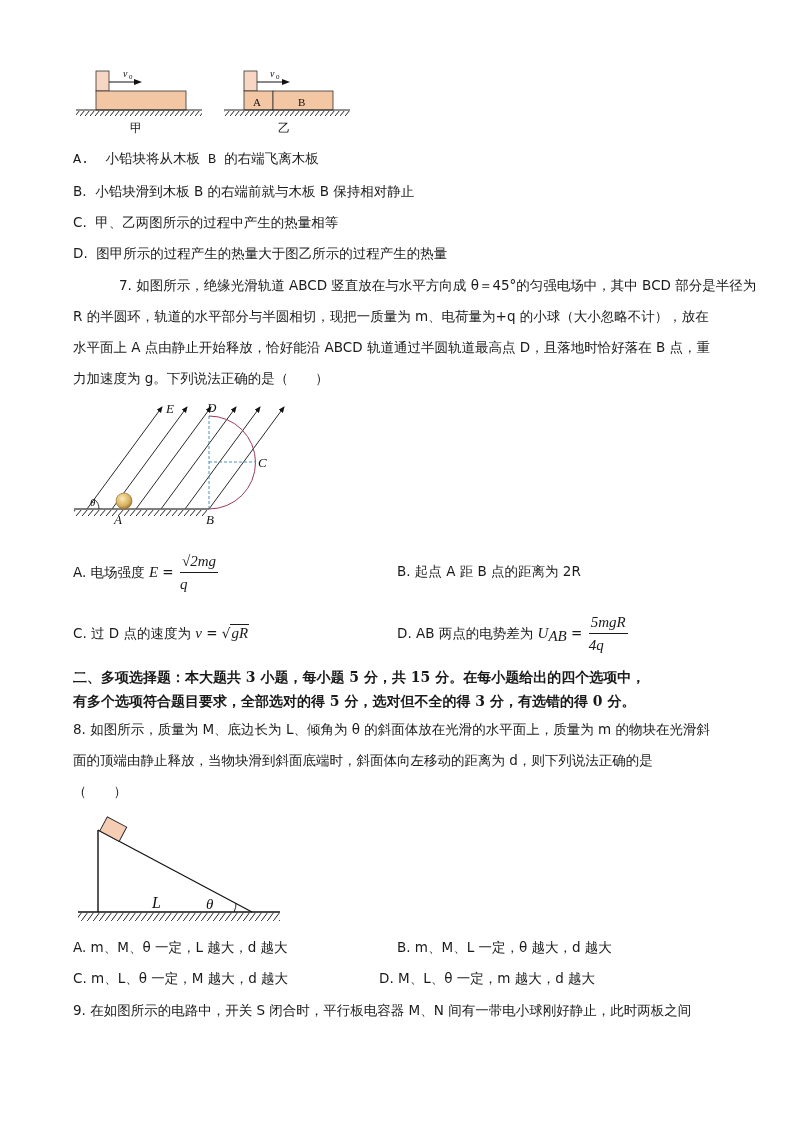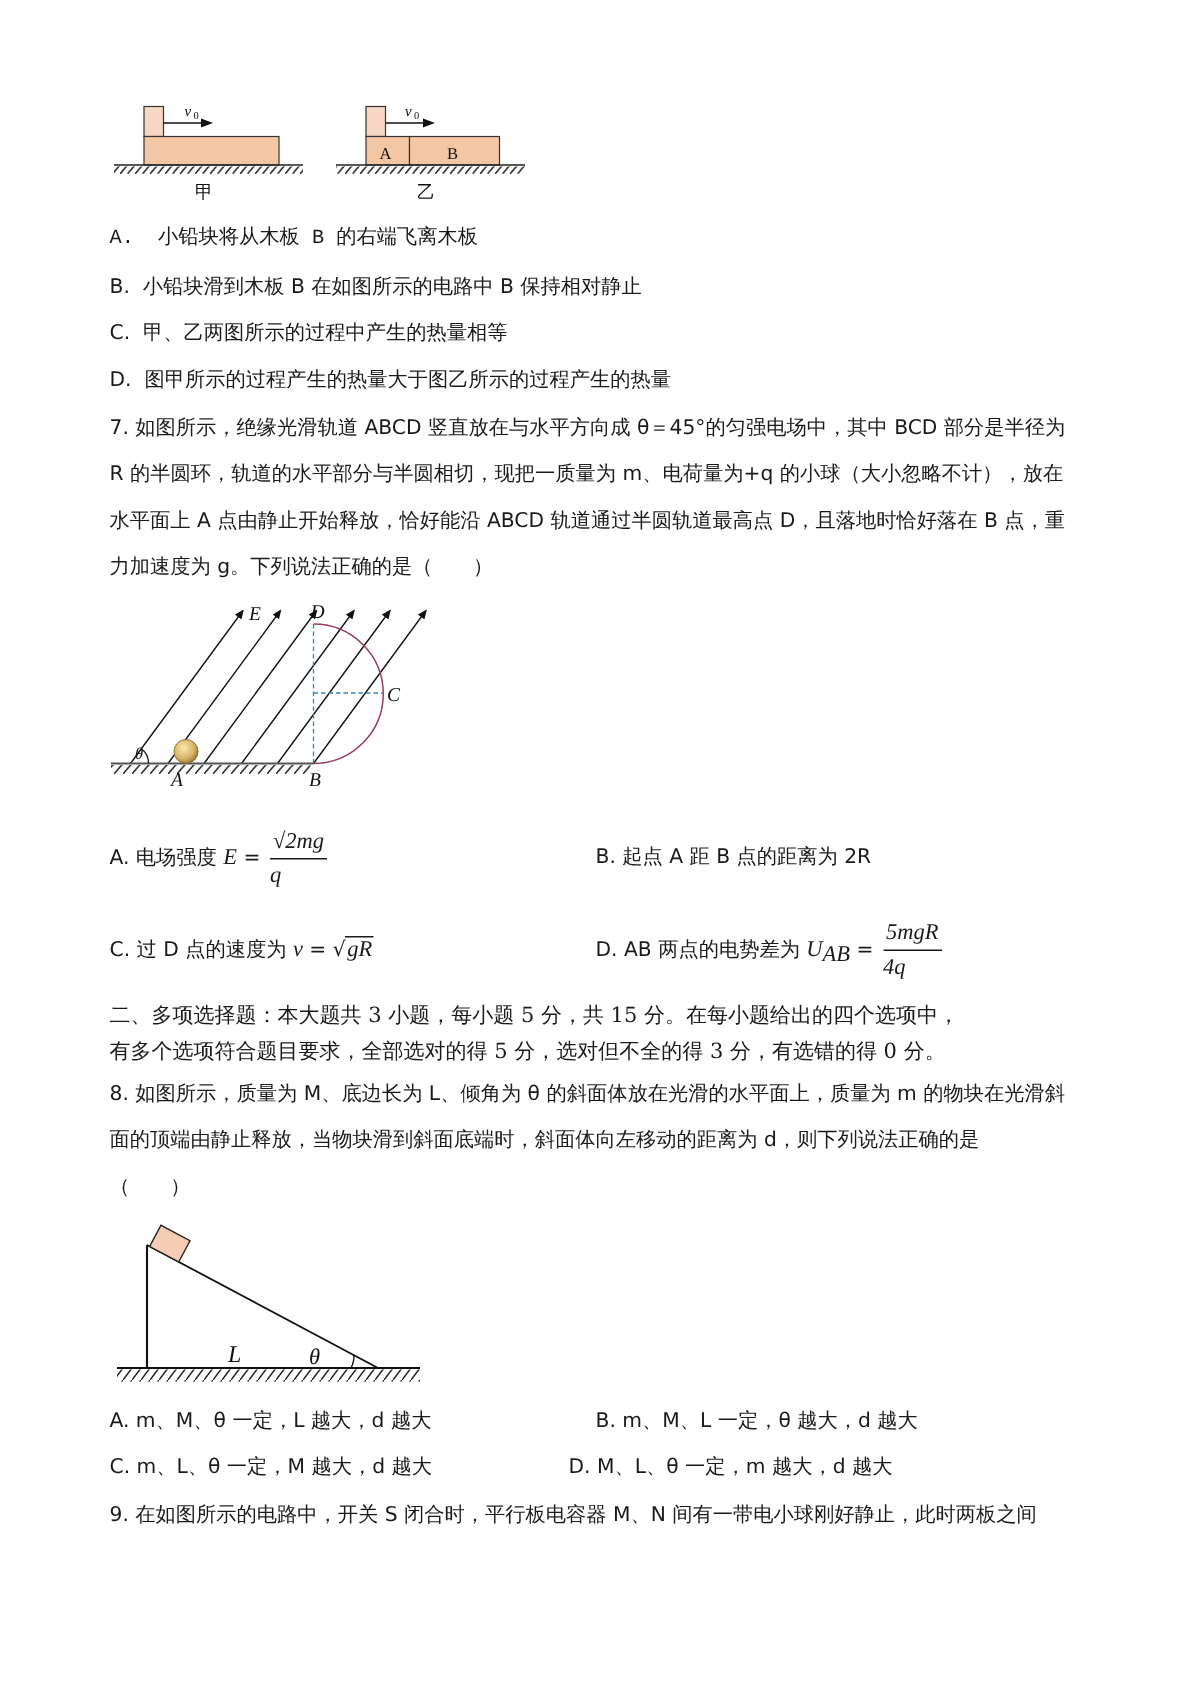--- a/index.html
+++ b/index.html
@@ -1,19 +1,19 @@
 <!DOCTYPE html>
 <html><head>
 <meta charset="utf-8">
 <style>
   html, body { margin: 0; padding: 0; background: #ffffff; }
   body { width: 794px; height: 1123px; position: relative; overflow: hidden;
          font-family: "DejaVu Sans", "Liberation Sans", sans-serif; color: #1a1a1a; }
   .line { position: absolute; left: 73px; font-size: 13.5px; line-height: 18px; white-space: nowrap; }
-  .bold { font-weight: normal; font-family: "DejaVu Serif", "Liberation Serif", serif; font-size: 14px; }
+  .bold { font-weight: bold; font-family: "DejaVu Serif", "Liberation Serif", serif; font-size: 14px; }
   i, .it { font-family: "Liberation Serif", "DejaVu Serif", serif; font-style: italic; font-size: 15px; }
   .frac { display: inline-block; vertical-align: middle; text-align: left; margin: 0 2px; }
   .frac .num { display: block; border-bottom: 1px solid #1a1a1a; padding: 0 2px 1px 2px; }
   .frac .den { display: block; padding-top: 1px; }
   .sqrt { display: inline-block; }
   .sqrt .rad { border-top: 1px solid #1a1a1a; padding: 0 1px; margin-top: 24px; }
   sub { font-size: 9px; }
   svg { position: absolute; }
 </style>
 </head>
@@ -51,30 +51,30 @@
     <line x1="154" y1="48" x2="280" y2="48" stroke="#222" stroke-width="1"></line>
     <rect x="154" y="49" width="126" height="5" fill="url(#hatch)"></rect>
     <text x="208" y="70" font-size="12" fill="#111">乙</text>
   </g>
 </svg>
 
 <div class="line" style="top:151px;font-family:Liberation Mono, monospace;">
   <span>A.</span>&nbsp; <span>小铅块将从木板 B 的右端飞离木板</span>
 </div>
 <div class="line" style="top:182px;">
-  <span>B.</span>&nbsp; <span>小铅块滑到木板 B 在如图所示的电路中 B 保持相对静止</span>
+  <span>B.</span>&nbsp; <span>小铅块滑到木板 B 的右端前就与木板 B 保持相对静止</span>
 </div>
 <div class="line" style="top:213px;">
   <span>C.</span>&nbsp; <span>甲、乙两图所示的过程中产生的热量相等</span>
 </div>
 <div class="line" style="top:244px;">
   <span>D.</span>&nbsp; <span>图甲所示的过程产生的热量大于图乙所示的过程产生的热量</span>
 </div>
 
-<div class="line" style="top:276px;">7. 如图所示，绝缘光滑轨道 ABCD 竖直放在与水平方向成 θ＝45°的匀强电场中，其中 BCD 部分是半径为</div>
+<div class="line" style="top:276px;margin-left:46px;">7. 如图所示，绝缘光滑轨道 ABCD 竖直放在与水平方向成 θ＝45°的匀强电场中，其中 BCD 部分是半径为</div>
 <div class="line" style="top:307px;">R 的半圆环，轨道的水平部分与半圆相切，现把一质量为 m、电荷量为+q 的小球（大小忽略不计），放在</div>
 <div class="line" style="top:338px;">水平面上 A 点由静止开始释放，恰好能沿 ABCD 轨道通过半圆轨道最高点 D，且落地时恰好落在 B 点，重</div>
 <div class="line" style="top:369px;">力加速度为 g。下列说法正确的是（　　）</div>
 
 <svg style="left:70px;top:397px;" width="220" height="130" viewBox="0 0 220 130">
   <defs>
     <pattern id="hatch2" width="6" height="7" patternUnits="userSpaceOnUse">
       <line x1="6" y1="0" x2="0" y2="7" stroke="#222" stroke-width="1"></line>
     </pattern>
     <marker id="arr" markerWidth="8" markerHeight="8" refX="6" refY="3" orient="auto">

